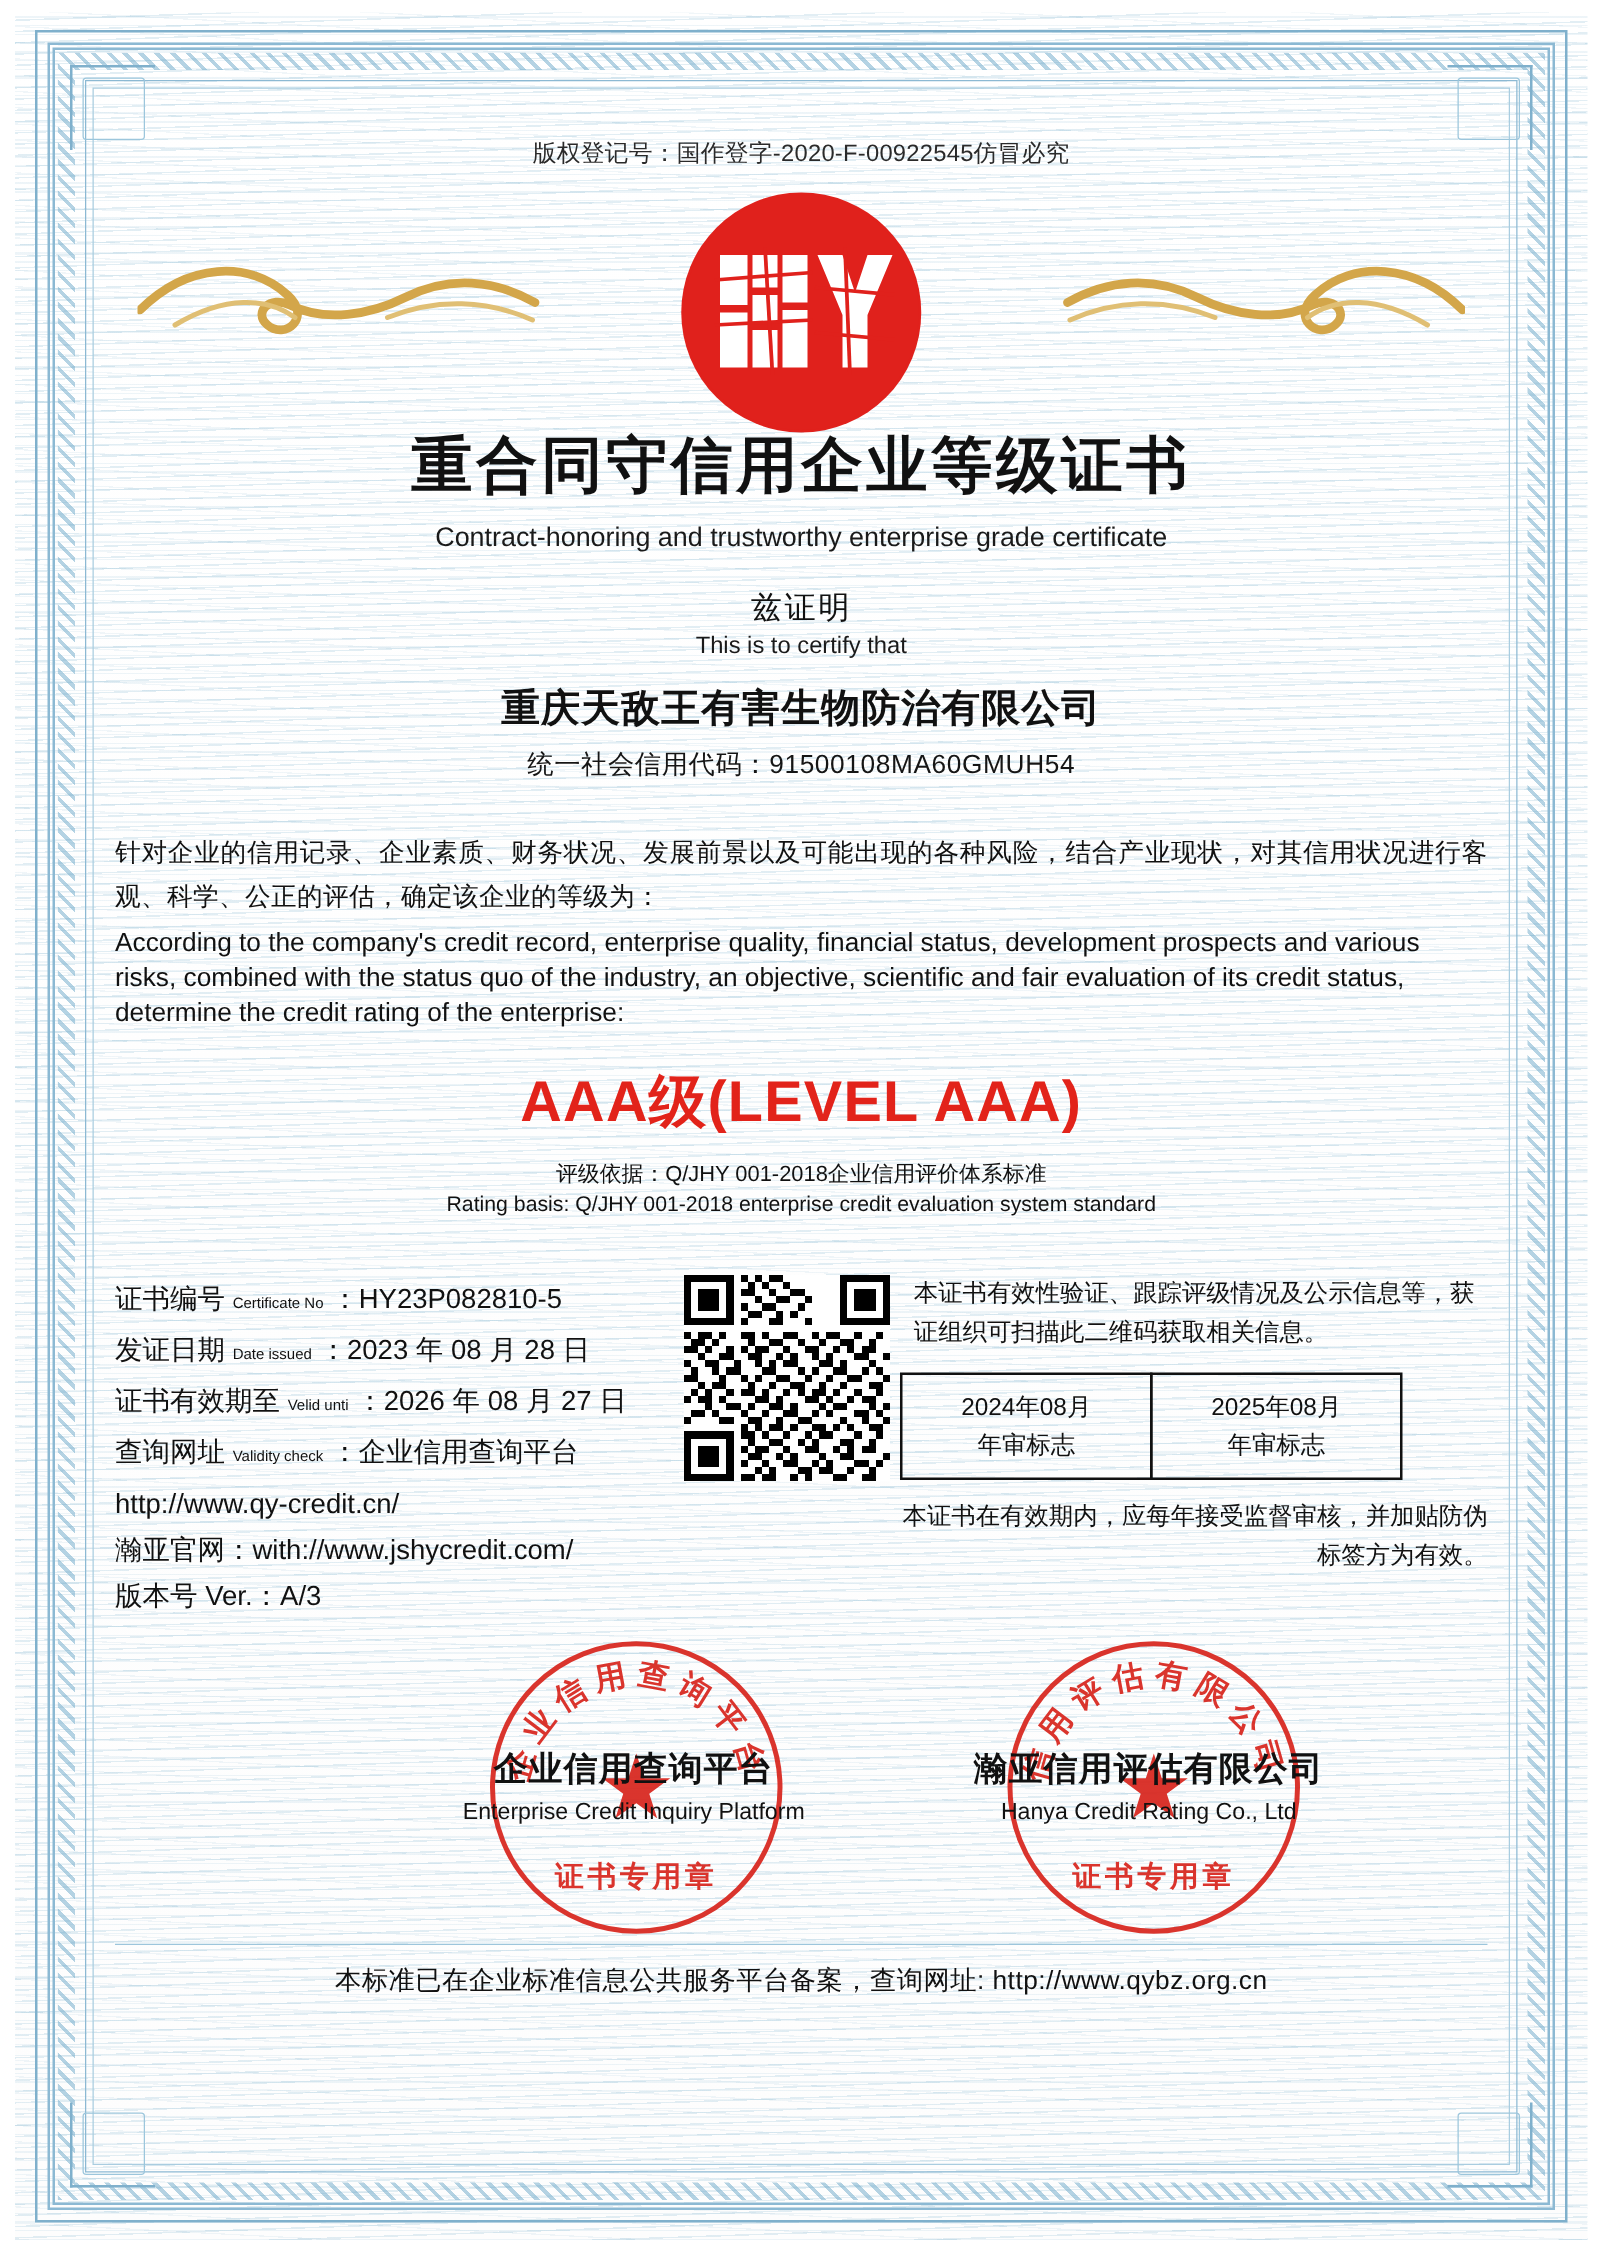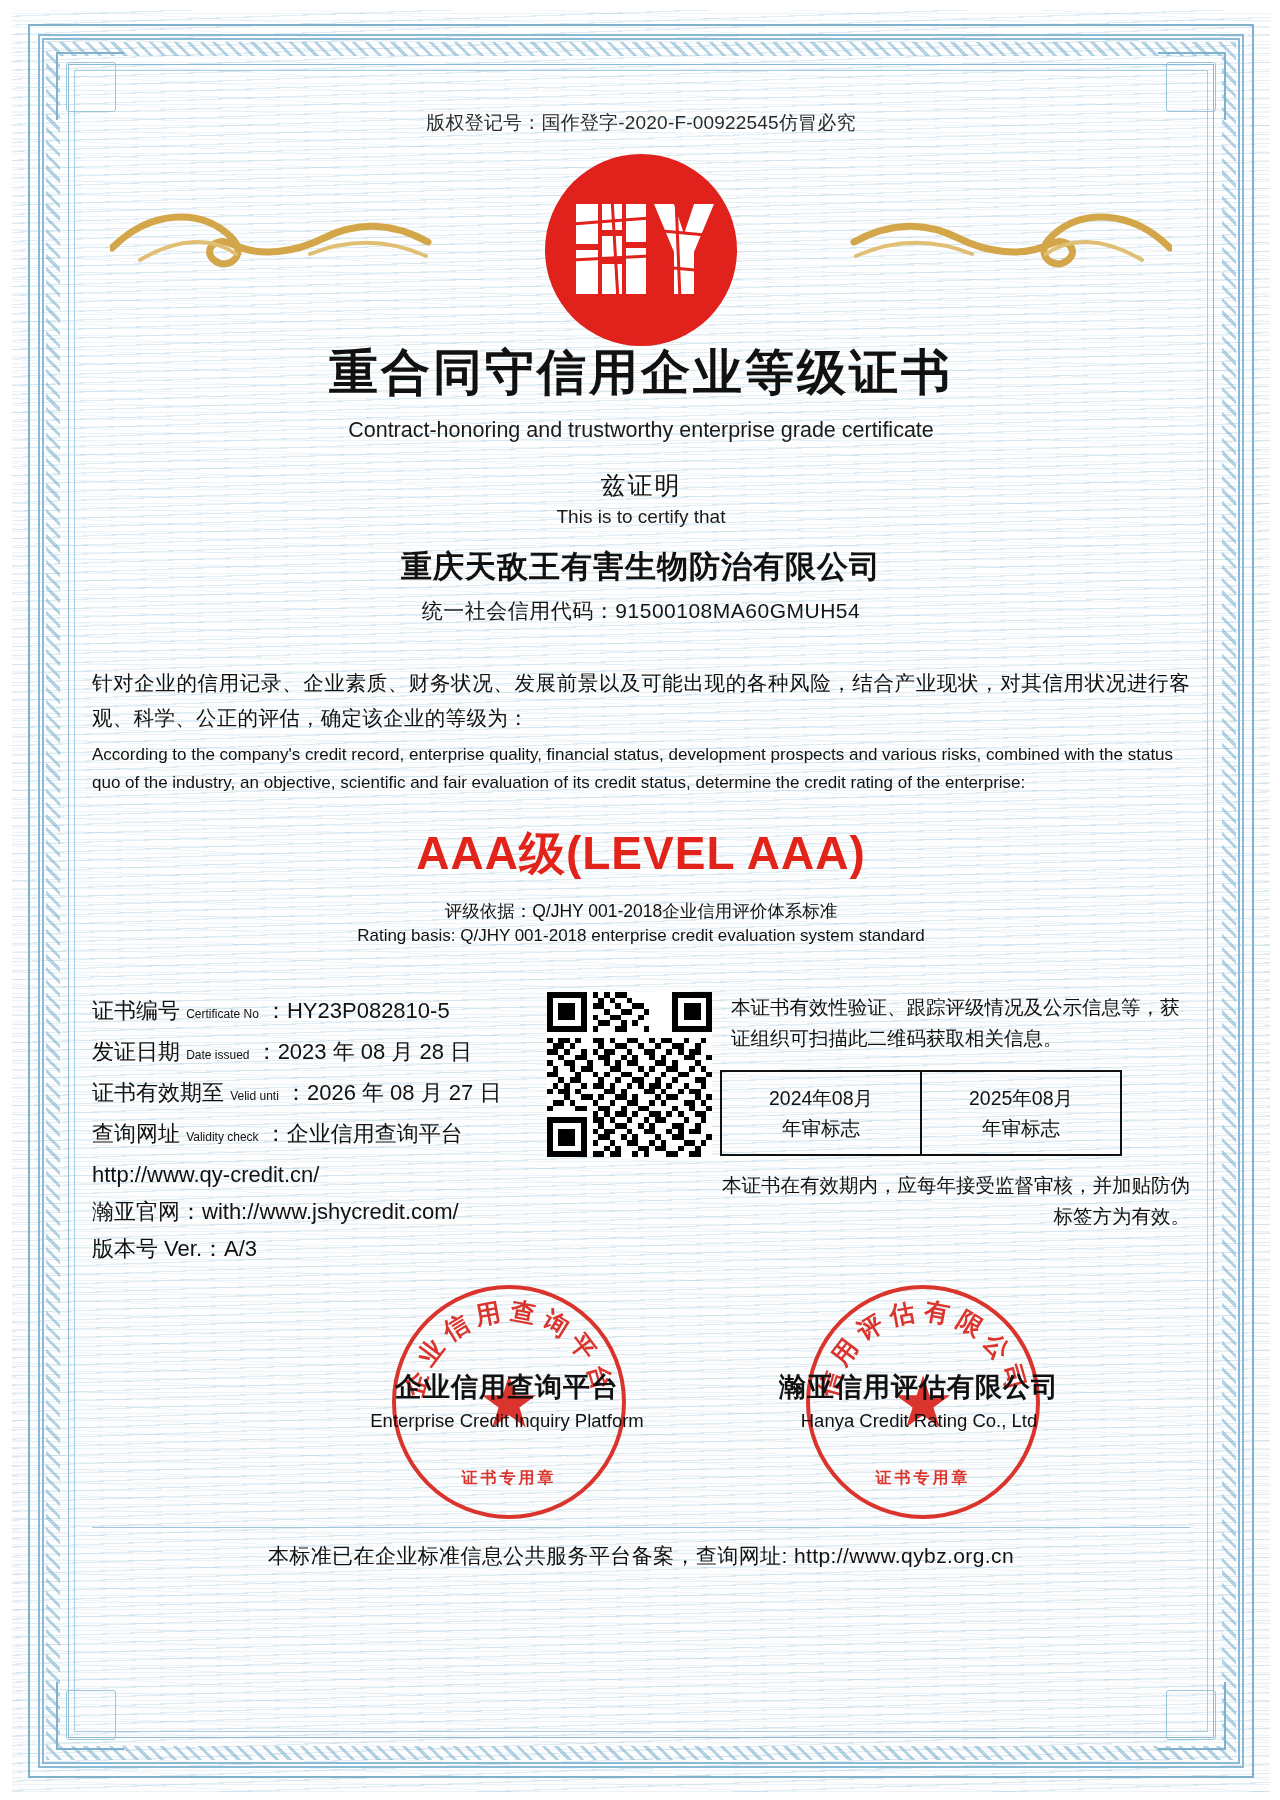--- a/index.html
+++ b/index.html
@@ -131,21 +131,21 @@
   .para{
     margin-top:40px;
     font-size:20.5px;
     line-height:35px;
     color:#111;
     text-align:justify;
     letter-spacing:.3px;
   }
   .para-en{
     margin-top:6px;
-    font-size:17px;
+    font-size:21px;
     line-height:28px;
     color:#111;
     text-align:left;
   }
 
   .level{
     margin-top:26px;
     text-align:center;
     font-size:46px;
     font-weight:bold;
@@ -200,21 +200,21 @@
   .seal.left{left:300px;}
   .seal.right{right:150px;}
   .seal .star{
     position:absolute;left:50%;top:50%;transform:translate(-50%,-50%);
     color:#d8241c;font-size:62px;line-height:62px;
   }
   .seal .arc,.seal .bottom-txt{
     position:absolute;left:0;right:0;text-align:center;color:#d8241c;
     font-weight:bold;
   }
-  .seal .bottom-txt{bottom:26px;font-size:16px;letter-spacing:3px;}
+  .seal .bottom-txt{bottom:26px;font-size:23px;letter-spacing:3px;}
   .seal-arc-svg{position:absolute;left:0;top:0;width:226px;height:226px;}
   .org{
     position:absolute;text-align:center;width:420px;
   }
   .org.left{left:205px;top:92px;}
   .org.right{right:61px;top:92px;}
   .org .cn{font-size:27px;font-weight:bold;color:#111;letter-spacing:1px;}
   .org .en{font-size:18.5px;color:#111;margin-top:5px;}
 
   .footer{

